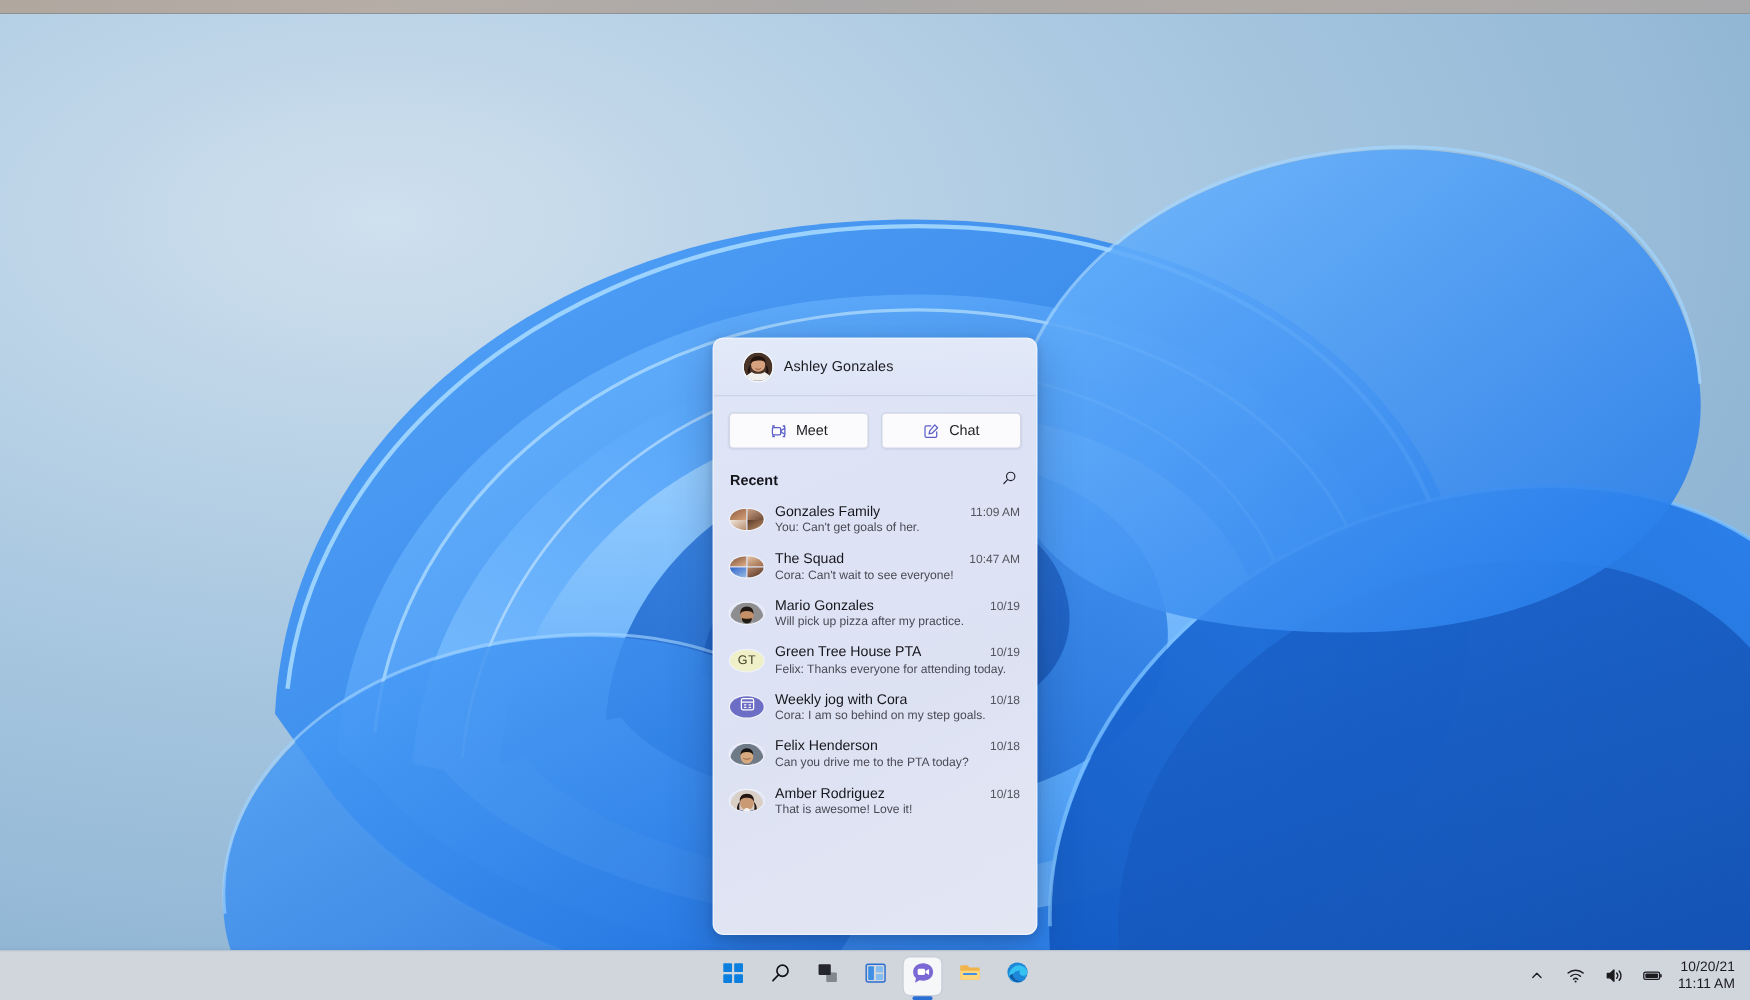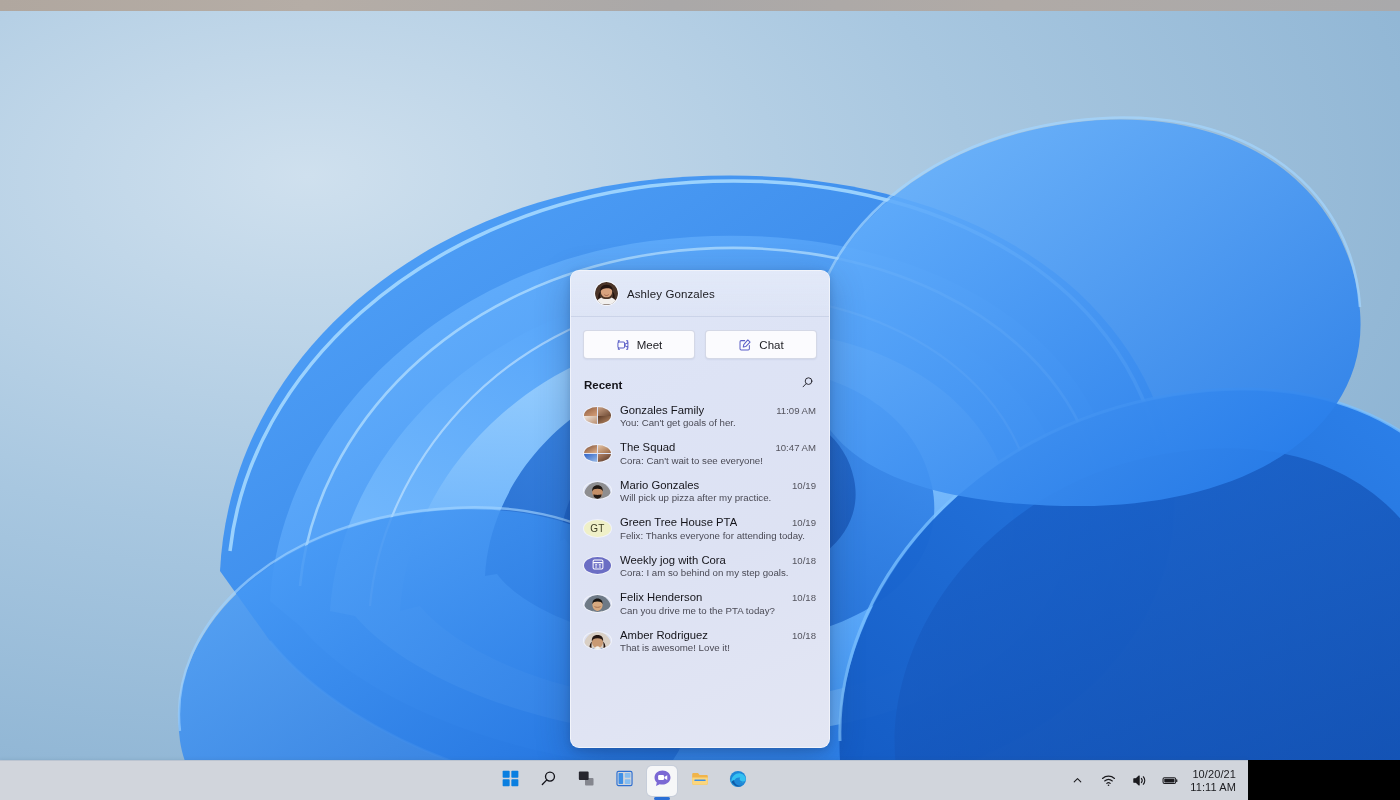--- a/index.html
+++ b/index.html
@@ -29,21 +29,21 @@
     position: absolute; top: 11px; left: 0;
     width: 1400px; height: 749px;
     background: linear-gradient(160deg, #9ec3dd 0%, #9cc0dc 18%, #b7d2e6 42%, #c9dcea 58%, #aecbe2 78%, #92b7d6 100%);
     overflow: hidden;
   }
   .wallpaper svg { position:absolute; top:0; left:0; width:1400px; height:749px; display:block; }
 
   
   .taskbar {
     position: absolute; left: 0; bottom: 0;
-    width: 1248px; height: 40px;
+    width: 1400px; height: 40px;
     background: rgba(238,243,250,0.88);
     backdrop-filter: blur(26px);
     border-top: 1px solid rgba(160,175,195,0.45);
     display: flex; align-items: center;
     box-shadow: 0 -1px 3px rgba(60,80,110,0.10);
   }
   .tb-center {
     position: absolute; left: 50%; transform: translateX(-50%);
     display: flex; align-items: center; gap: 8px;
     height: 40px;

